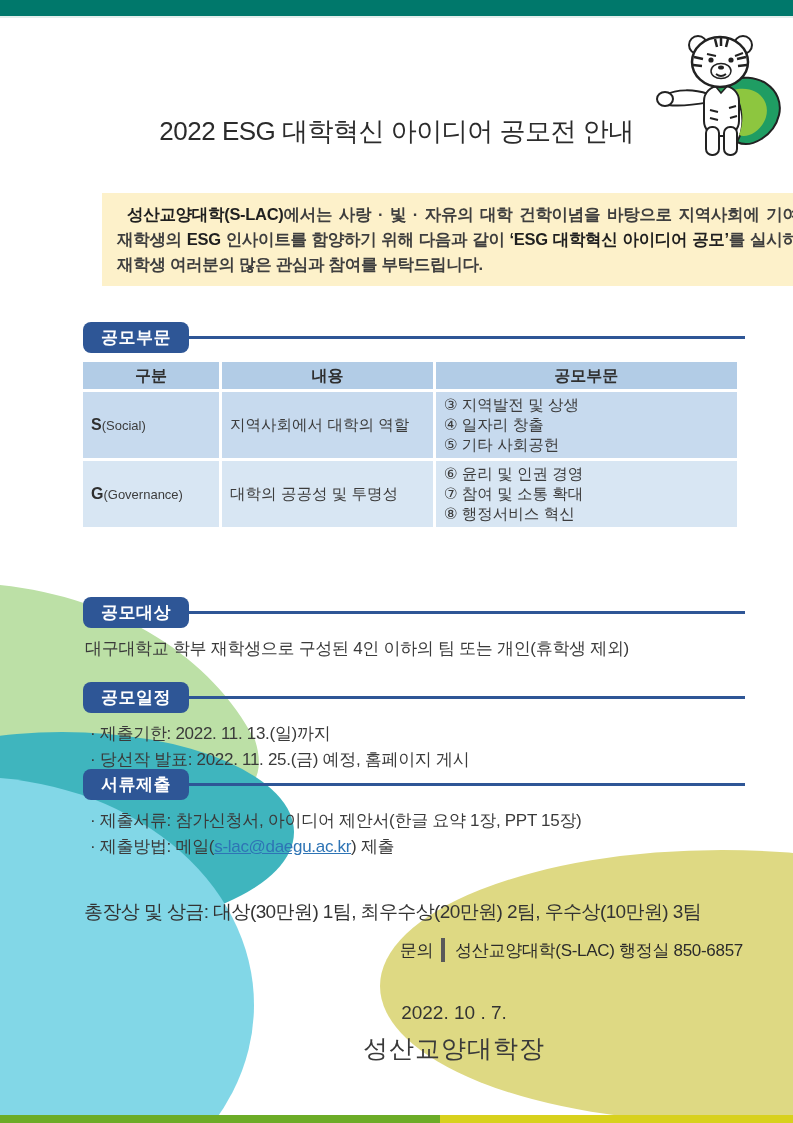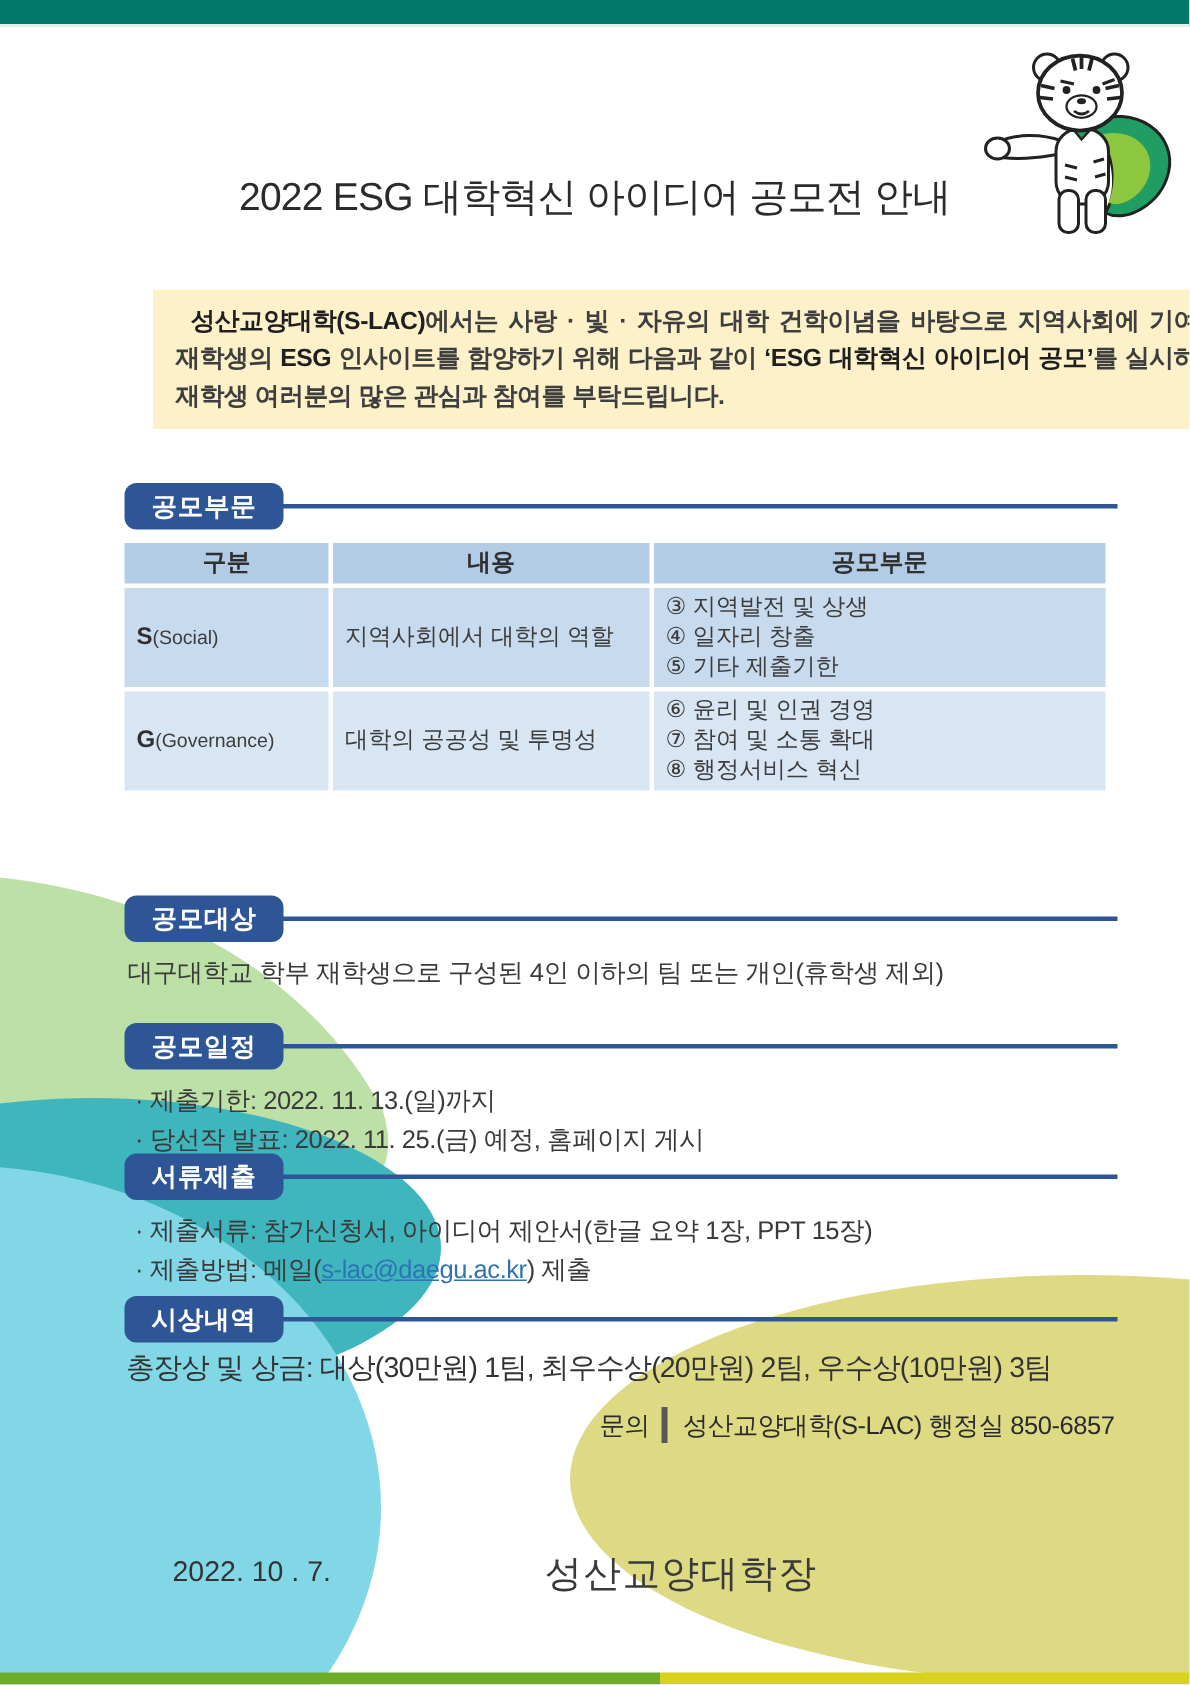--- a/index.html
+++ b/index.html
@@ -79,22 +79,22 @@
   .contact-line{
     position:absolute;right:50px;top:938px;font-size:17px;font-weight:normal;color:#2b2b2b;
     letter-spacing:-0.3px;
   }
   .contact-line .vbar{
     display:inline-block;width:4px;height:24px;background:#595959;
     vertical-align:-6px;margin:0 10px 0 8px;
   }
 
   .closing-date{
-    position:absolute;left:115px;right:0;top:1002px;
-    font-size:19px;color:#333333;margin-top:36px;
+    position:absolute;left:115px;right:0;top:1002px;text-align:center;
+    font-size:19px;color:#333333;
   }
   .closing-signature{
     position:absolute;left:115px;right:0;top:1032px;text-align:center;
     font-size:25px;color:#3a3a3a;letter-spacing:1px;
   }
 </style>
 </head>
 <body>
 
 <svg class="layer" id="bg-blobs" viewBox="0 0 793 1123" xmlns="http://www.w3.org/2000/svg">
@@ -152,21 +152,21 @@
       <th>구분</th>
       <th>내용</th>
       <th>공모부문</th>
     </tr>
     <tr class="alt">
       <td><span class="code">S</span><span class="code-suffix">(Social)</span></td>
       <td>지역사회에서 대학의 역할</td>
       <td>
         <div class="cell-line">③ 지역발전 및 상생</div>
         <div class="cell-line">④ 일자리 창출</div>
-        <div class="cell-line">⑤ 기타 제출기한</div>
+        <div class="cell-line">⑤ 기타 사회공헌</div>
       </td>
     </tr>
     <tr>
       <td><span class="code">G</span><span class="code-suffix">(Governance)</span></td>
       <td>대학의 공공성 및 투명성</td>
       <td>
         <div class="cell-line">⑥ 윤리 및 인권 경영</div>
         <div class="cell-line">⑦ 참여 및 소통 확대</div>
         <div class="cell-line">⑧ 행정서비스 혁신</div>
       </td>
@@ -191,24 +191,20 @@
 
   <div class="badge-row" style="top:769px">
     <div class="rule"></div>
     <div class="badge">서류제출</div>
   </div>
   <div class="bullet-list" style="top:808px">
     <div class="li">· 제출서류: 참가신청서, 아이디어 제안서(한글 요약 1장, PPT 15장)</div>
     <div class="li"><span>· 제출방법: 메일(</span><a class="email-link" href="#">s-lac@daegu.ac.kr</a><span>)  제출</span></div>
   </div>
 
-  <div class="badge-row" style="top:864px">
-    <div class="rule"></div>
-    <div class="badge">시상내역</div>
-  </div>
   <div class="award-line">총장상 및 상금: 대상(30만원) 1팀,  최우수상(20만원) 2팀,  우수상(10만원) 3팀</div>
 
   <div class="contact-line"><span>문의</span><span class="vbar"></span><span>성산교양대학(S-LAC) 행정실 850-6857</span></div>
 
   <div class="closing-date">2022. 10 . 7.</div>
   <div class="closing-signature">성산교양대학장</div>
 
   <div class="footer-bar-green"></div>
   <div class="footer-bar-yellow"></div>
 </div>

